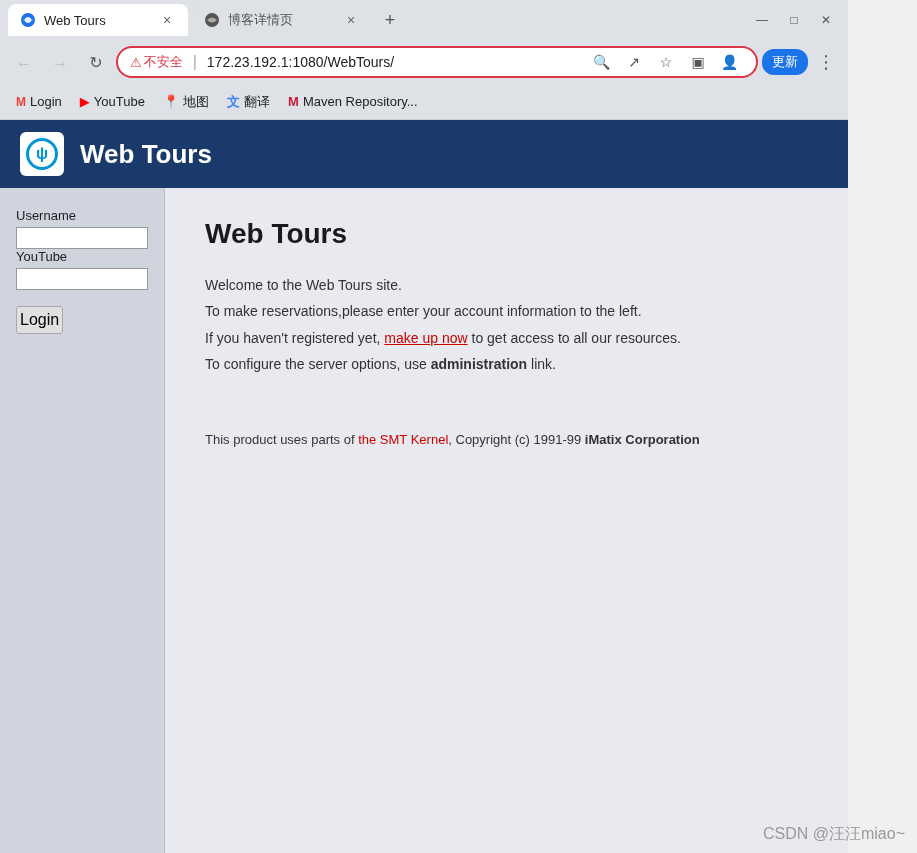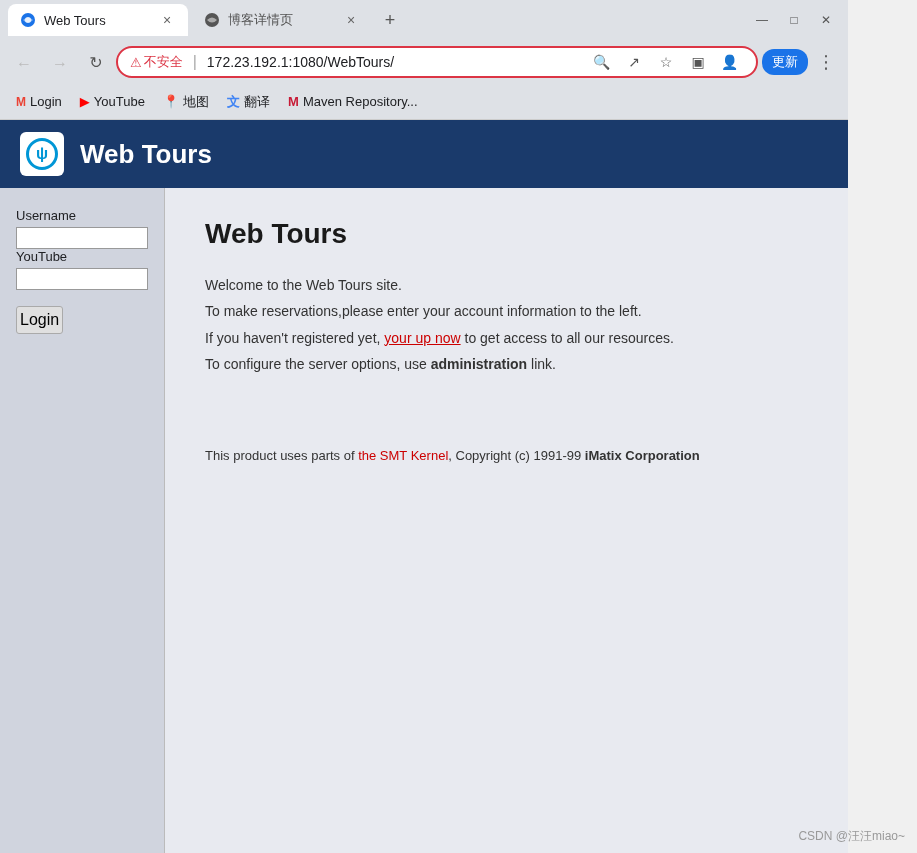--- a/index.html
+++ b/index.html
@@ -209,33 +209,33 @@
     }
     .signup-link {
       color: #cc0000;
       text-decoration: underline;
       cursor: pointer;
     }
     .admin-bold { font-weight: bold; }
 
     
     .footer-text {
-      margin-top: 72px;
+      margin-top: 56px;
       font-size: 13px;
       color: #333;
     }
     .footer-link { color: #cc0000; }
     .footer-bold { font-weight: bold; }
 
     
     .csdn-watermark {
       position: fixed;
       bottom: 8px;
       right: 12px;
-      font-size: 12px;
+      font-size: 16px;
       color: #999;
     }
   </style>
 </head>
 <body>
 
 <div class="browser-window">
 
   <div class="title-bar">
     <div class="tab active">
@@ -335,21 +335,21 @@
         </div>
         <button class="login-btn">Login</button>
       </div>
 
       <div class="content-area">
         <h1 class="content-title">Web Tours</h1>
         <div class="content-text">
           <p>Welcome to the Web Tours site.</p>
           <p>To make reservations,please enter your account information to the left.</p>
           <p>
-            <span>If you haven't registered yet, </span><a class="signup-link">your up now</a><span> to get access to all our resources.</span>
+            <span>If you haven't registered yet, </span><a class="signup-link">make up now</a><span> to get access to all our resources.</span>
           </p>
           <p>
             <span>To configure the server options, use </span><span class="admin-bold">administration</span><span> link.</span>
           </p>
         </div>
 
         <div class="footer-text">
           <span>This product uses parts of </span><span class="footer-link">the SMT Kernel</span><span>, Copyright (c) 1991-99 </span><span class="footer-bold">iMatix Corporation</span>
         </div>
       </div>

